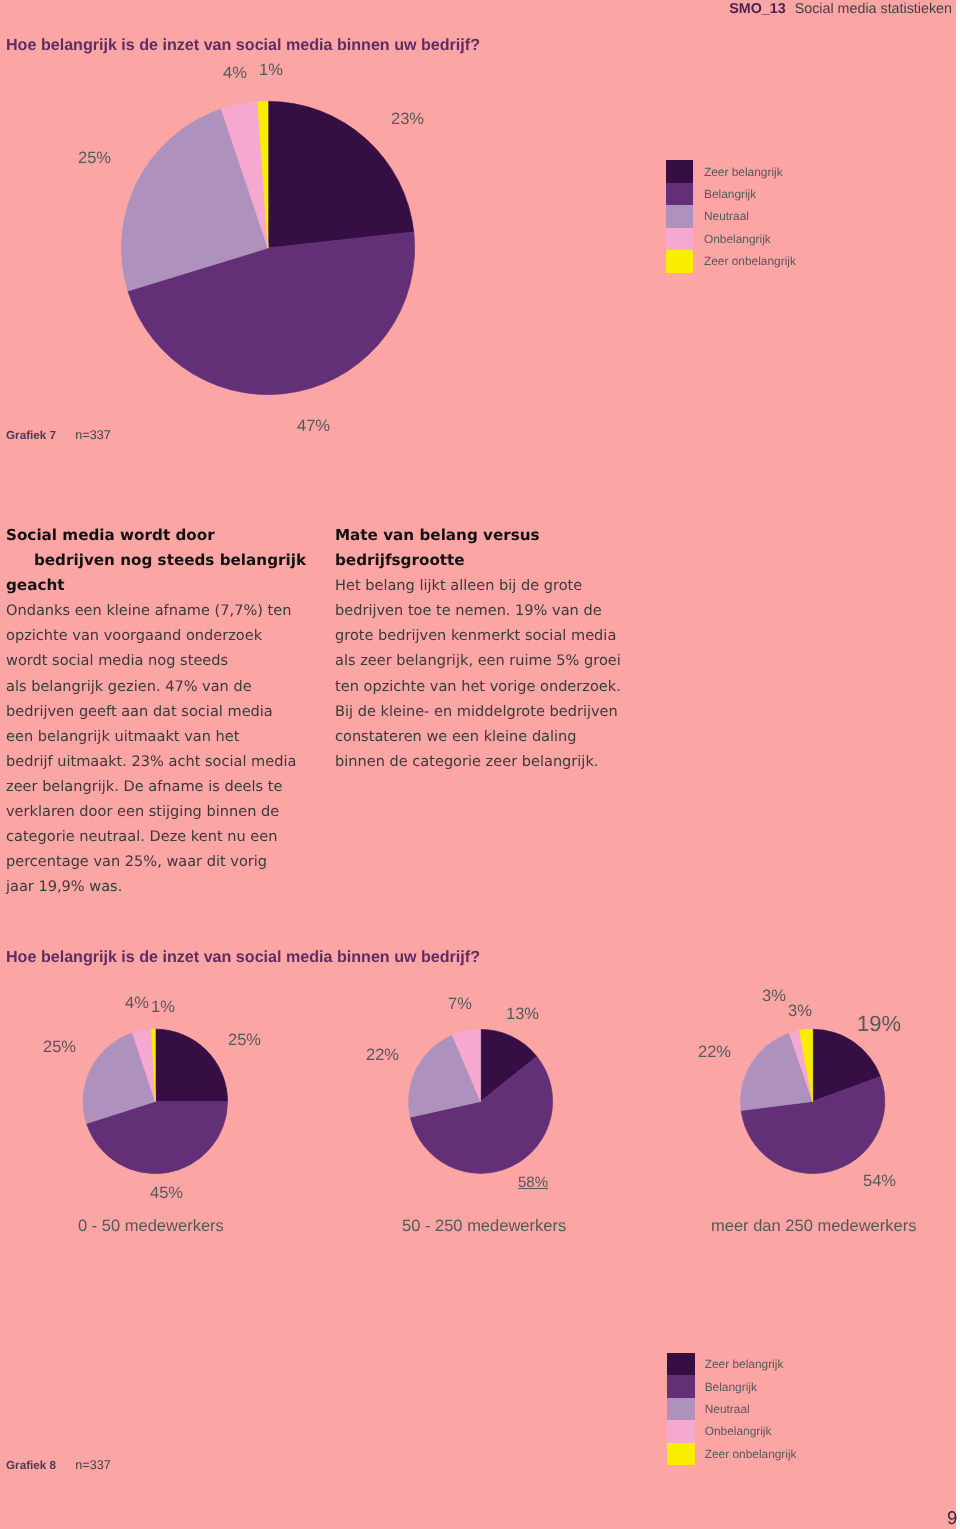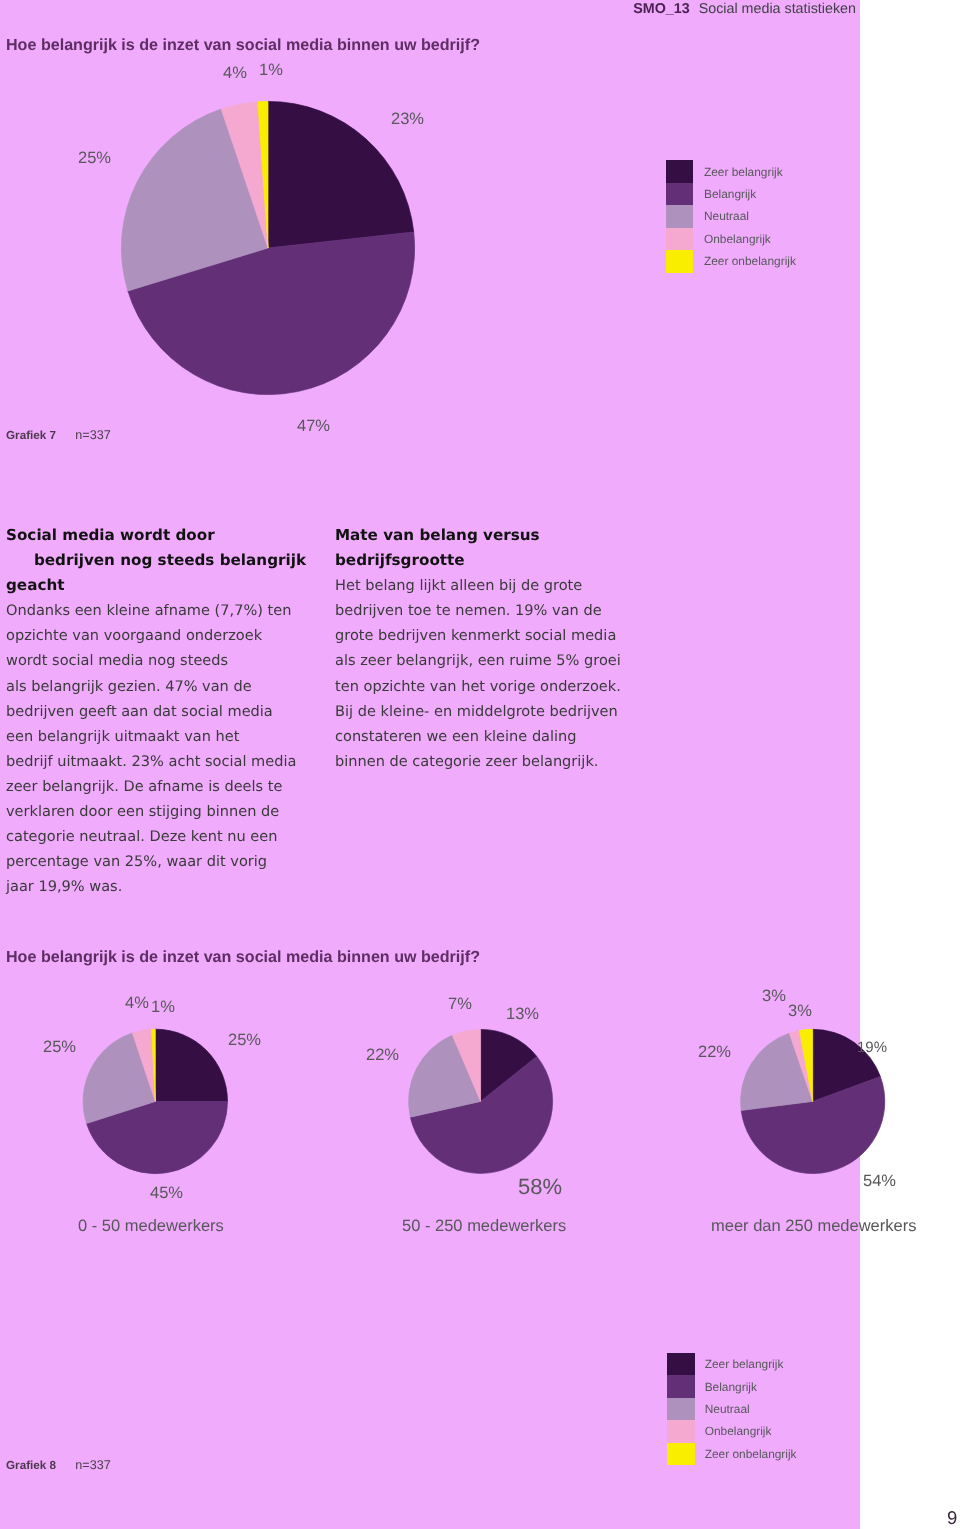--- a/index.html
+++ b/index.html
@@ -1,19 +1,19 @@
 <!DOCTYPE html>
 <html><head>
 <meta charset="utf-8">
 <title>SMO_13 Social media statistieken</title>
 <style>
   html,body{margin:0;padding:0;background:#fff;}
   body{width:960px;height:1529px;font-family:"DejaVu Sans",sans-serif;
        -webkit-font-smoothing:antialiased;position:relative;overflow:hidden;}
-  .page{position:relative;width:860px;height:1529px;background:#f0abfc;}
+  .page{position:relative;width:956px;height:1529px;background:#fca5a5;}
   *{-webkit-font-smoothing:antialiased;-moz-osx-font-smoothing:grayscale;text-rendering:geometricPrecision;}
   
   .page{transform:translateZ(0);}
   .abs{position:absolute;}
 
   
   .doc-header{position:absolute;right:4px;top:0px;white-space:nowrap;
     font-family:"Liberation Sans",sans-serif;font-size:14.3px;line-height:18px;}
   .doc-header .code{font-weight:bold;color:#4b2352;letter-spacing:0px;margin-right:5px;}
   .doc-header .ttl{color:#414145;letter-spacing:0px;}
@@ -164,24 +164,24 @@
       <path d="M 812.7 141.4000000000001 L 789.35 73.19 A 72.1 72.1 0 0 1 799.50 70.52 Z" fill="#f5a9d0" stroke="#f5a9d0" stroke-width="0.7"></path>
       <path d="M 812.7 141.4000000000001 L 799.50 70.52 A 72.1 72.1 0 0 1 812.70 69.30 Z" fill="#faee00" stroke="#faee00" stroke-width="0.7"></path>
     </svg>
   <div class="abs" id="pie2labels">
       <div class="pielabel" style="left: 228px; top: 1031px; font-size: 16.5px;">25%</div>
       <div class="pielabel" style="left: 150px; top: 1184px; font-size: 16.5px;">45%</div>
       <div class="pielabel" style="left: 43px; top: 1038px; font-size: 16.5px;">25%</div>
       <div class="pielabel" style="left: 125px; top: 994px; font-size: 16.5px;">4%</div>
       <div class="pielabel" style="left: 151px; top: 998px; font-size: 16.5px;">1%</div>
       <div class="pielabel" style="left: 506px; top: 1005px; font-size: 16.5px;">13%</div>
-      <div class="pielabel" style="left: 518px; top: 1174px; font-size: 22px;">58%</div>
+      <div class="pielabel" style="left: 518px; top: 1174px; font-size: 15px; text-decoration: underline;">58%</div>
       <div class="pielabel" style="left: 366px; top: 1046px; font-size: 16.5px;">22%</div>
       <div class="pielabel" style="left: 448px; top: 995px; font-size: 16.5px;">7%</div>
-      <div class="pielabel" style="left: 857px; top: 1011px; font-size: 15px; margin-top: 28px;">19%</div>
+      <div class="pielabel" style="left: 857px; top: 1011px; font-size: 22px;">19%</div>
       <div class="pielabel" style="left: 863px; top: 1172px; font-size: 16.5px;">54%</div>
       <div class="pielabel" style="left: 698px; top: 1043px; font-size: 16.5px;">22%</div>
       <div class="pielabel" style="left: 762px; top: 987px; font-size: 16.5px;">3%</div>
       <div class="pielabel" style="left: 788px; top: 1002px; font-size: 16.5px;">3%</div>
     </div>
 
   <div class="smalllabel" style="left:78px;top:1217px">0 - 50 medewerkers</div>
   <div class="smalllabel" style="left:402px;top:1217px">50 - 250 medewerkers</div>
   <div class="smalllabel" style="left:711px;top:1217px">meer dan 250 medewerkers</div>
 

